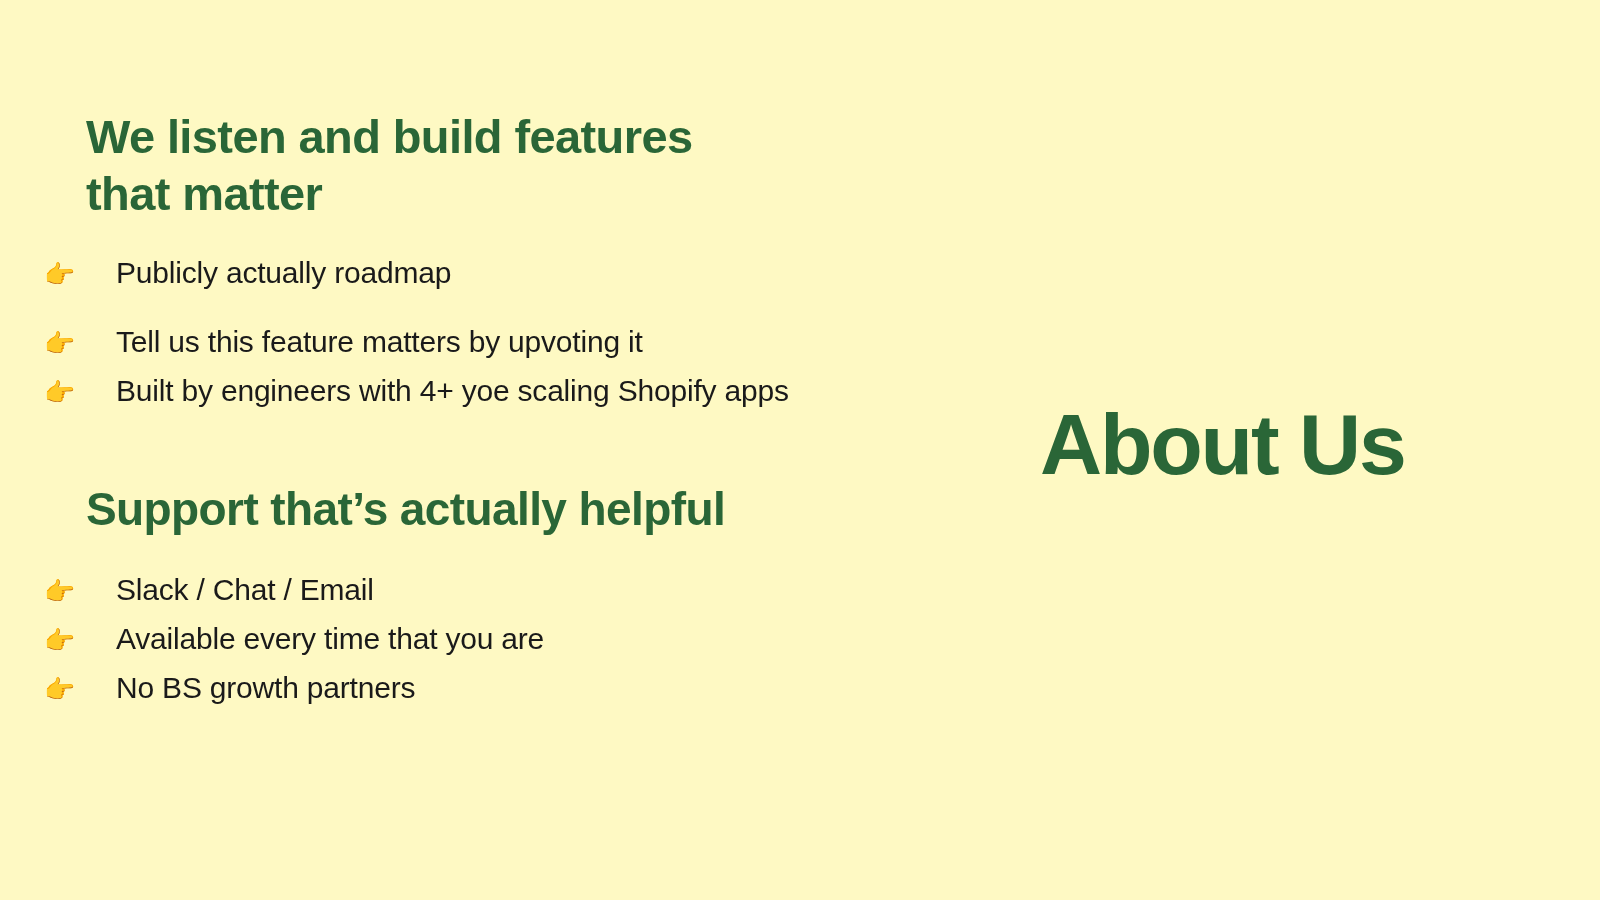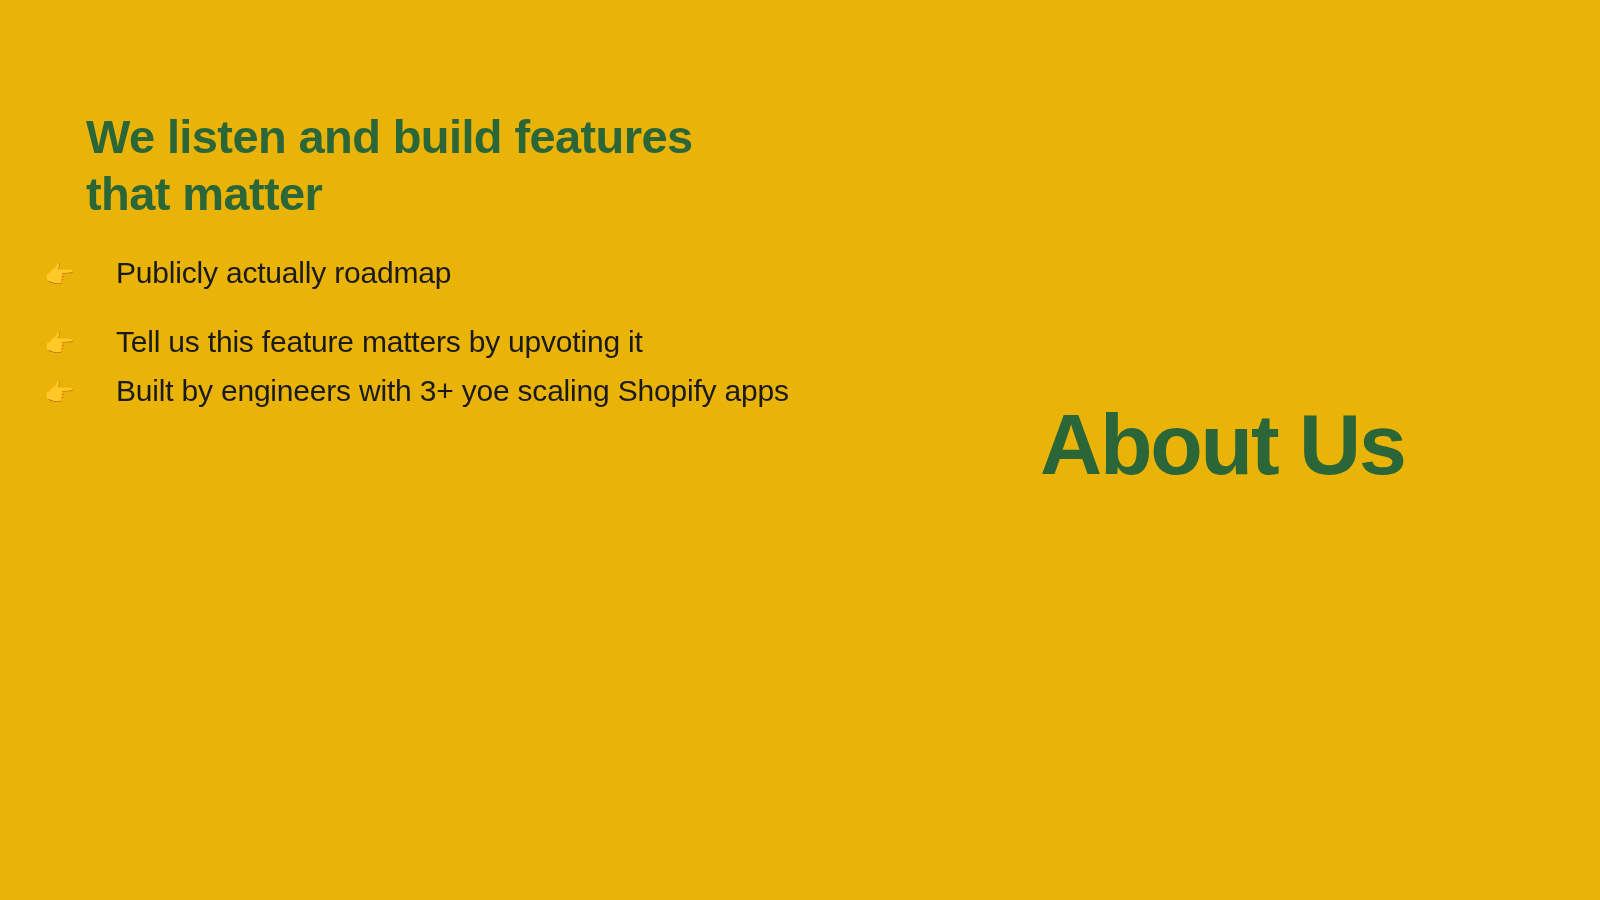--- a/index.html
+++ b/index.html
@@ -102,38 +102,53 @@
     font-weight: bold;
     font-size: 86px;
     line-height: 104px;
     letter-spacing: -2.2px;
     white-space: nowrap;
   }
 </style>
 </head>
 <body>
 
-<div class="slide" style="background: #eab308;">
+<div class="slide" style="background: #fef9c3;">
 
   <div class="left-col">
 
     <div class="section-one">
       <h2 class="section-heading section-one-heading" style="color: rgb(42, 102, 55);">We listen and build features that matter</h2>
 
       <ul class="bullet-list">
         <li class="bullet-item" style="color: rgb(26, 26, 26);">
           <span class="bullet-icon">👉</span><span class="bullet-text">Publicly actually roadmap</span>
         </li>
         <li class="bullet-item" style="color: rgb(26, 26, 26); margin-top: 20px;">
           <span class="bullet-icon">👉</span><span class="bullet-text">Tell us this feature matters by upvoting it</span>
         </li>
         <li class="bullet-item" style="color: rgb(26, 26, 26);">
-          <span class="bullet-icon">👉</span><span class="bullet-text">Built by engineers with 3+ yoe scaling Shopify apps</span>
+          <span class="bullet-icon">👉</span><span class="bullet-text">Built by engineers with 4+ yoe scaling Shopify apps</span>
         </li>
       </ul>
     </div>
 
+    <div class="section-two">
+      <h2 class="section-heading section-two-heading" style="color: rgb(42, 102, 55);">Support that’s actually helpful</h2>
+
+      <ul class="bullet-list">
+        <li class="bullet-item" style="color: rgb(26, 26, 26);">
+          <span class="bullet-icon">👉</span><span class="bullet-text">Slack / Chat / Email</span>
+        </li>
+        <li class="bullet-item" style="color: rgb(26, 26, 26);">
+          <span class="bullet-icon">👉</span><span class="bullet-text">Available every time that you are</span>
+        </li>
+        <li class="bullet-item" style="color: rgb(26, 26, 26);">
+          <span class="bullet-icon">👉</span><span class="bullet-text">No BS growth partners</span>
+        </li>
+      </ul>
+    </div>
 
   </div>
 
   <h1 class="page-title" style="color: rgb(42, 102, 55);">About Us</h1>
 
 </div>
 
 </body></html>

